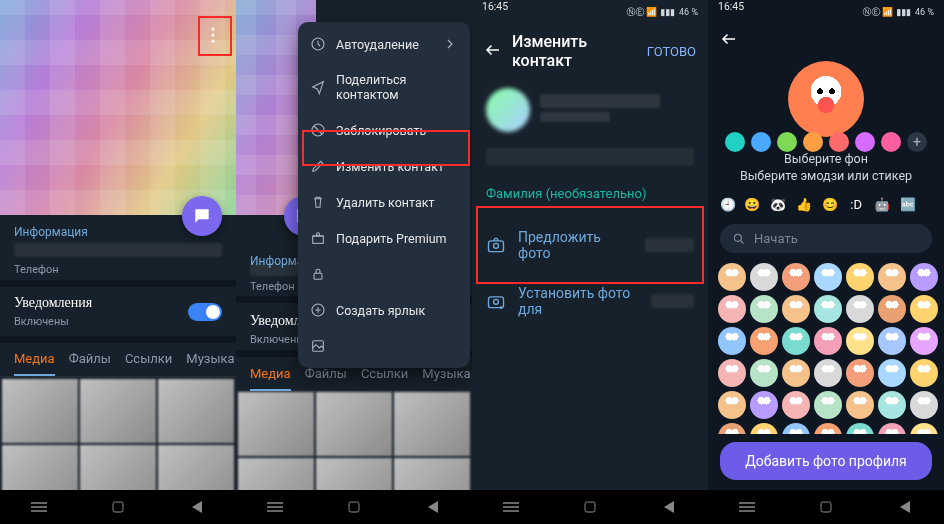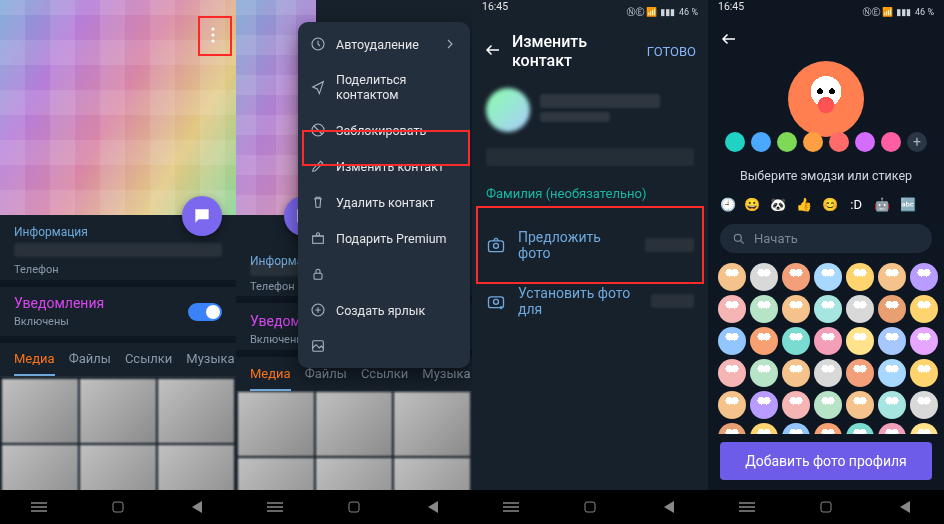--- a/index.html
+++ b/index.html
@@ -34,21 +34,21 @@
     position:absolute; right:14px; top:196px; width:40px; height:40px; border-radius:50%;
     background:#7b68ee; display:flex; align-items:center; justify-content:center;
     box-shadow:0 3px 8px rgba(0,0,0,.4);
   }
   .chat-fab svg { width:20px; height:20px; fill:#fff; }
   .section-label { color:#6fa8dc; font-size:12px; padding: 10px 14px 4px; }
   .blurred-line { margin: 0 14px 6px; height: 14px; border-radius:3px; background: rgba(255,255,255,.08); filter: blur(1px); }
   .sub-label { color:#8a99aa; font-size:11px; padding:0 14px 4px; }
   .divider { height:7px; background:#0e1621; }
   .row { display:flex; align-items:center; justify-content:space-between; padding:8px 14px 0; }
-  .row .title { font-size:14px; color:#d946ef; }
+  .row .title { font-size:14px; color:#ffffff;font-family:Liberation Serif, serif; }
   .toggle { width:34px; height:18px; border-radius:10px; background:#3b82f6; position:relative; }
   .toggle::after { content:""; position:absolute; right:2px; top:2px; width:14px; height:14px; background:#fff; border-radius:50%; }
   .tabs { display:flex; gap:14px; padding:8px 14px 0; font-size:13px; color:#8a99aa; border-bottom:1px solid rgba(255,255,255,.06); }
   .tabs .tab { padding-bottom:8px; }
   .tabs .tab.active { color:#f97316; border-bottom:2px solid #6fa8dc; }
   .media-grid { display:grid; grid-template-columns:repeat(3,1fr); gap:2px; padding:2px; }
   .media-grid .thumb { height:64px; background:linear-gradient(135deg,#d6d6d6,#9a9a9a); filter: blur(1.2px) brightness(.9); }
 
   .navbar { position:absolute; bottom:0; left:0; right:0; height:34px; display:flex; align-items:center; justify-content:space-around; background:#000; }
   .navkey { width:44px; height:14px; display:flex; align-items:center; justify-content:center; }
@@ -103,21 +103,21 @@
   .chip-row { display:flex; gap:6px; padding:6px 12px; align-items:center; font-size:13px; overflow:hidden; }
   .chip-row .emoji { width:20px; text-align:center; }
   .search-pill { margin:6px 12px; background:#1f2a38; border-radius:16px; padding:7px 12px; color:#7a8699; display:flex; align-items:center; gap:8px; font-size:13px; }
   .search-pill svg { width:14px; height:14px; stroke:#7a8699; fill:none; stroke-width:2; }
   .sticker-grid { display:grid; grid-template-columns:repeat(7,1fr); gap:4px; padding:4px 10px; overflow:hidden; }
   .sticker { width:28px; height:28px; border-radius:50%;
     background: radial-gradient(circle at 40% 35%, #fff 0 15%, transparent 15%),
                 radial-gradient(circle at 60% 35%, #fff 0 15%, transparent 15%),
                 var(--c,#888);
   }
-  .add-btn { margin:8px 12px 10px; background:#6c5ce7; color:#fff; text-align:center; padding:11px 0; border-radius:4px; font-size:14px; }
+  .add-btn { margin:8px 12px 10px; background:#6c5ce7; color:#fff; text-align:center; padding:11px 0; border-radius:16px; font-size:14px; }
   .s4-panel {
     position:absolute; left:0; right:0; top:132px; bottom:34px;
     border-top-left-radius:14px; border-top-right-radius:14px;
     display:flex; flex-direction:column; overflow:hidden;
   }
   .sticker-grid-wrap { flex:1; overflow:hidden; }
 </style>
 </head>
 <body>
 
@@ -370,20 +370,21 @@
   <div class="statusbar" style="background:#0e1621;">
     <span>16:45</span>
     <span class="icons">ⓃⒺ 📶 ▮▮▮ <span>46 %</span></span>
   </div>
   <div style="display:flex;align-items:flex-start;padding:6px 12px 0;">
     <div><svg width="18" height="18" viewBox="0 0 24 24" fill="none" stroke="#fff" stroke-width="2">
           <path d="M20 12H4M10 6l-6 6 6 6"></path>
         </svg></div>
   </div>
   <div class="avatar-lg"></div>
+  <div class="center-label">Выберите фон</div>
 
   <div class="s4-panel">
     <div class="color-row" id="color-row">
 
       <div class="color-dot" style="background: rgb(31, 210, 196);"></div>
         <div class="color-dot" style="background: rgb(74, 168, 255);"></div>
         <div class="color-dot" style="background: rgb(126, 217, 87);"></div>
         <div class="color-dot" style="background: rgb(255, 159, 67);"></div>
         <div class="color-dot" style="background: rgb(255, 107, 107);"></div>
         <div class="color-dot" style="background: rgb(213, 107, 255);"></div>

